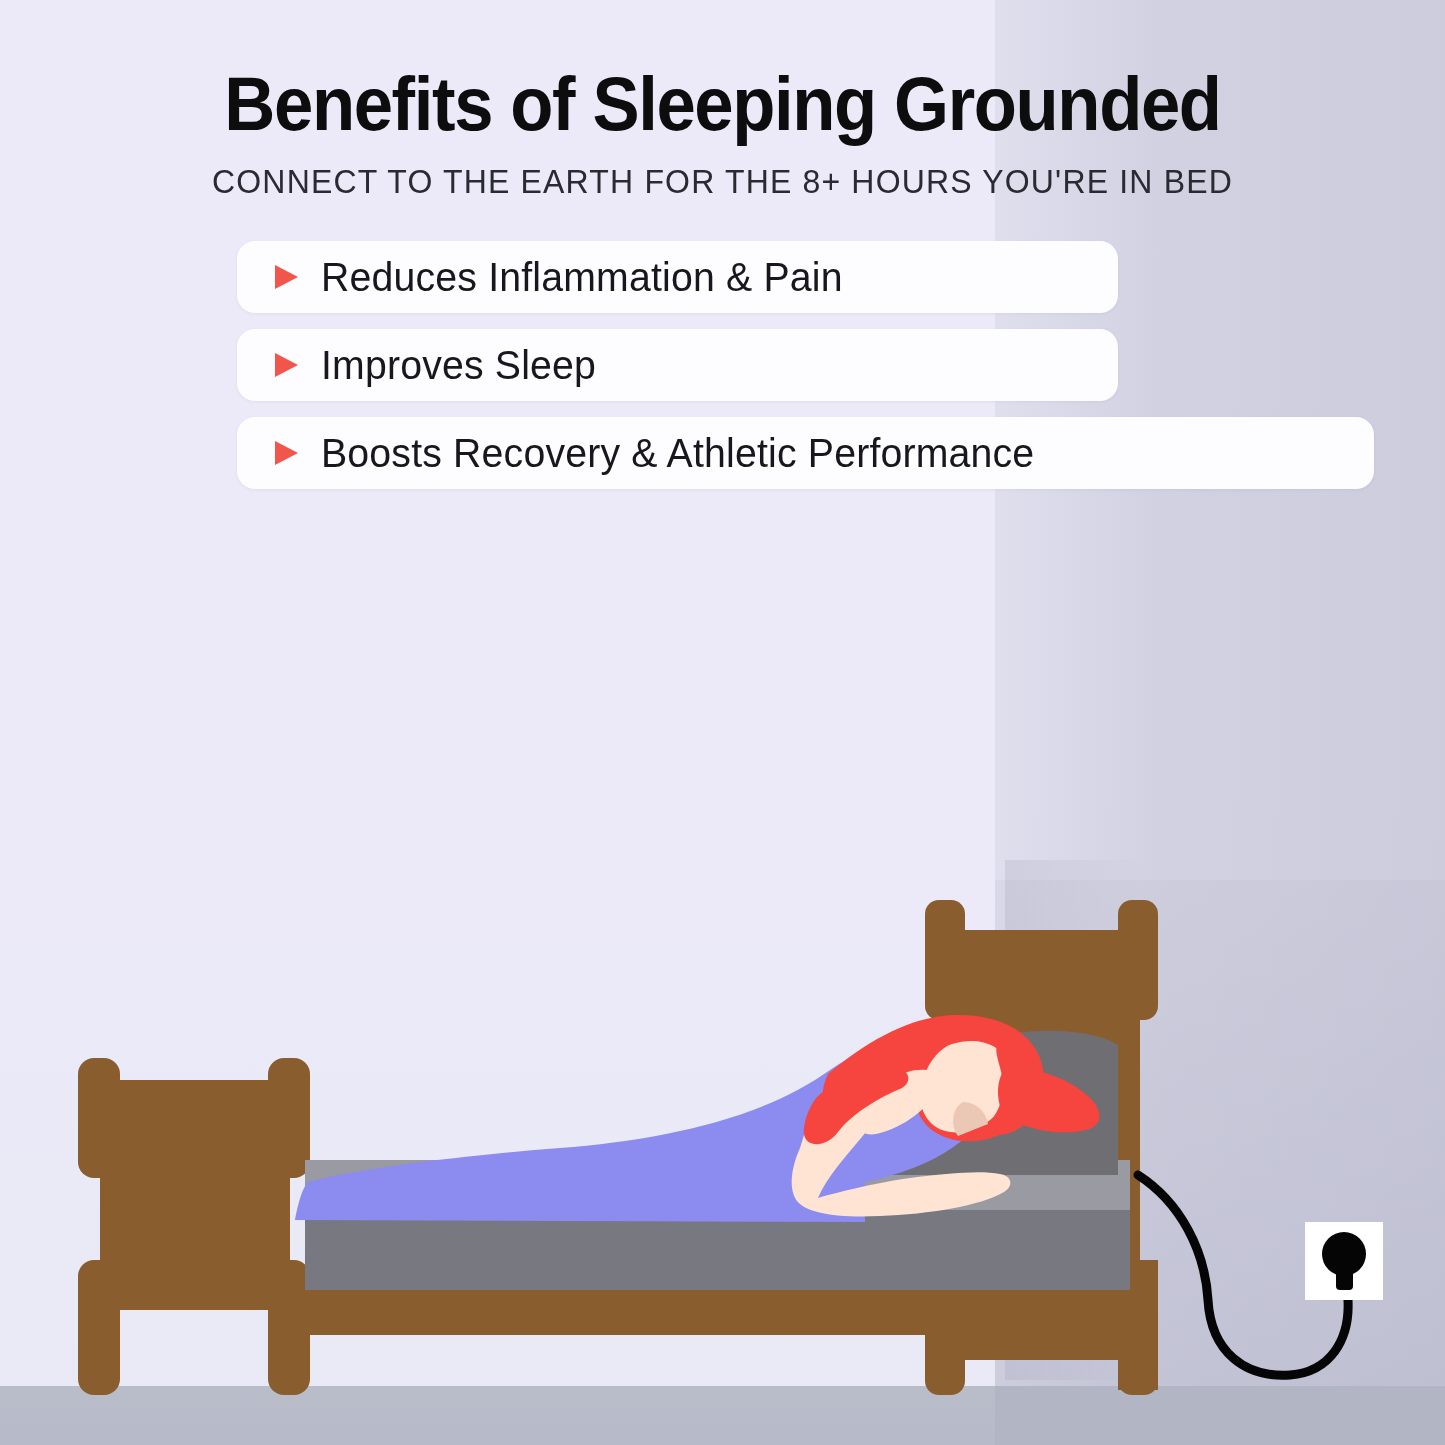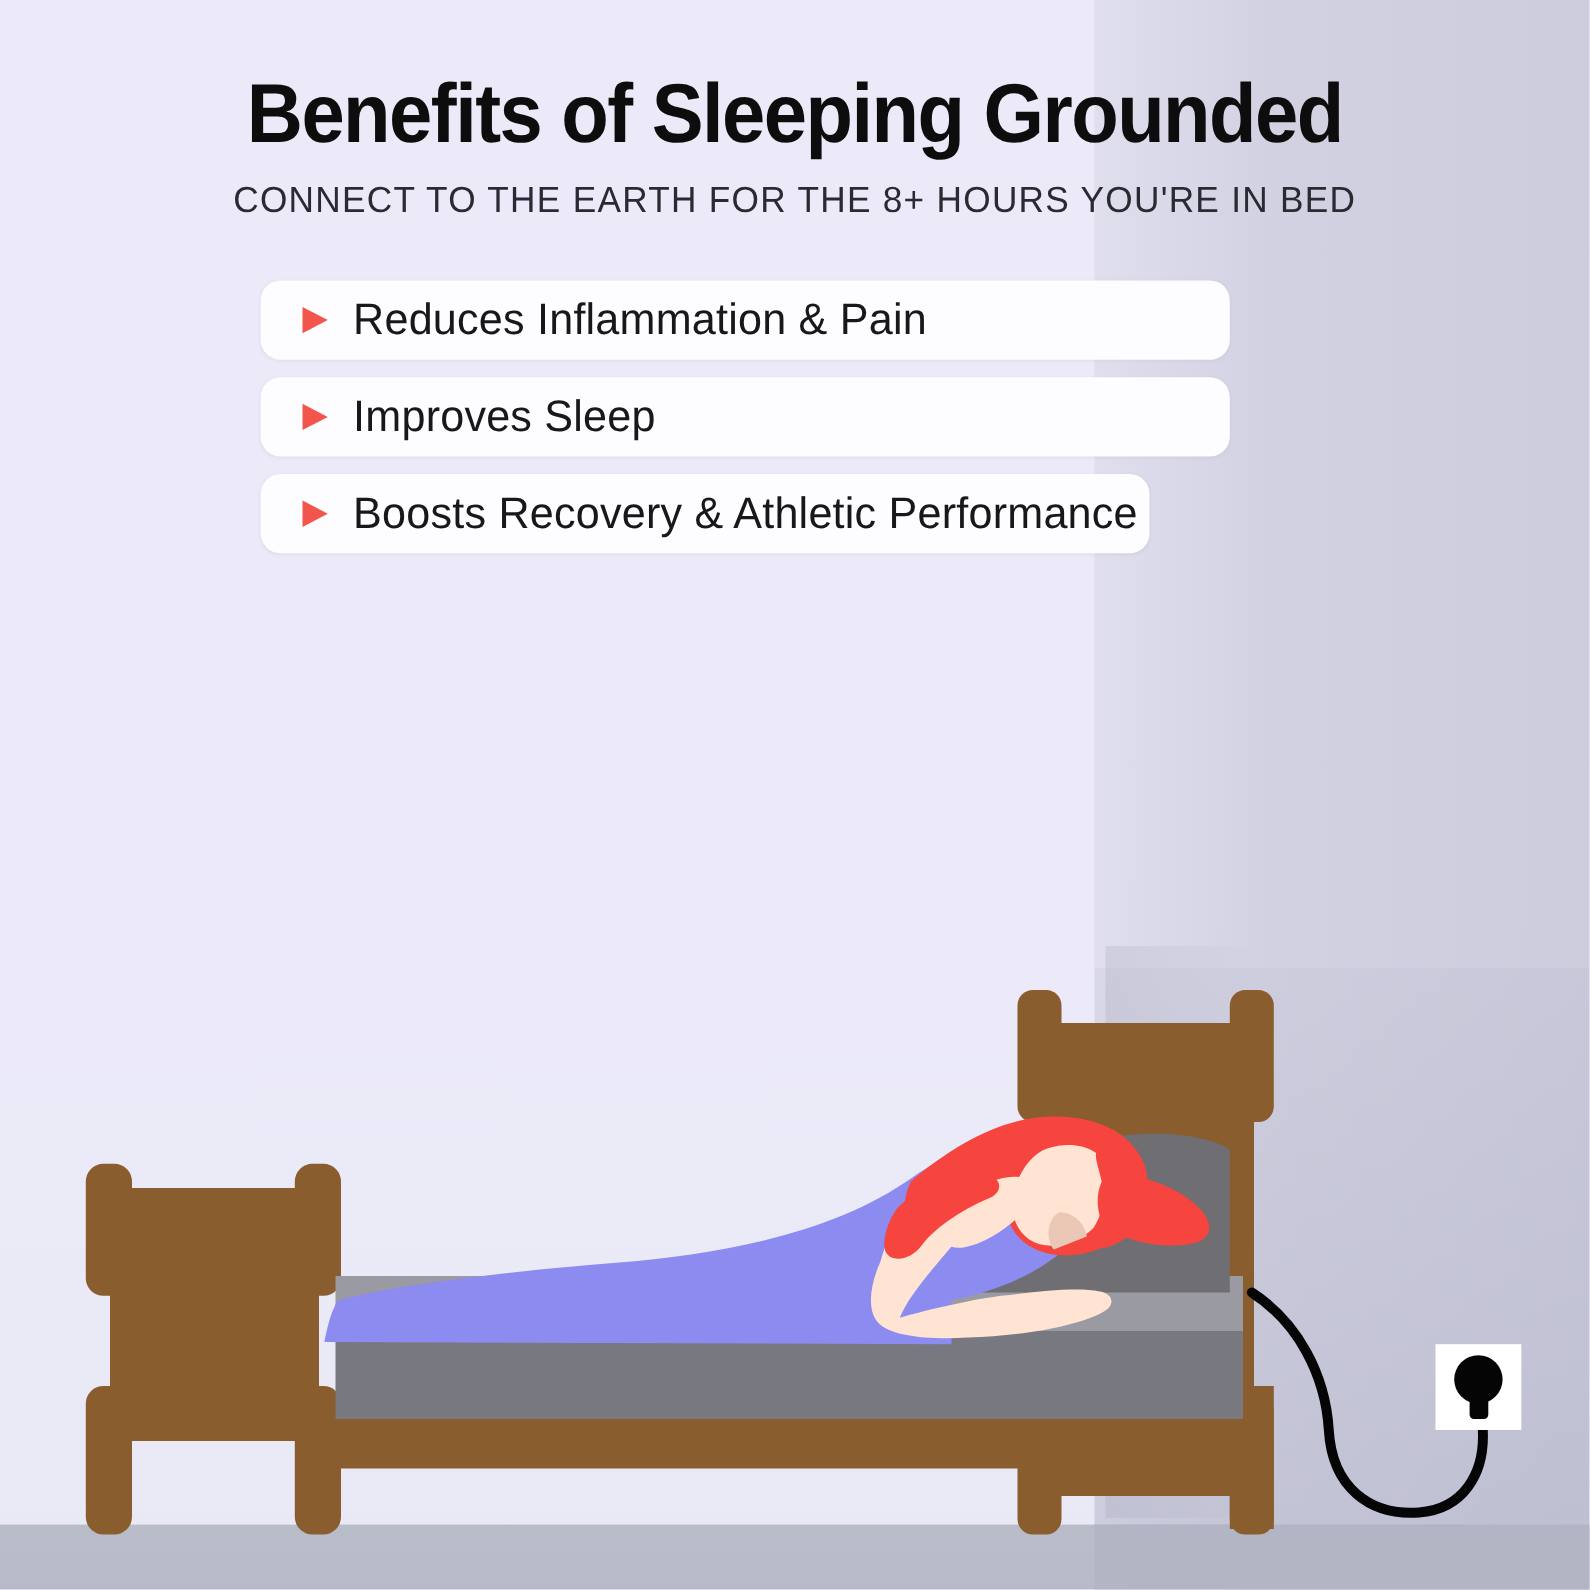--- a/index.html
+++ b/index.html
@@ -66,34 +66,34 @@
     font-weight:300;
     font-size:33px;
     letter-spacing:1.2px;
     color:#2a2a32;
     transform:scaleX(.97);
     white-space:nowrap;
   }
 
   
   .benefits{
-    position:absolute;left:237px;top:255px;
+    position:absolute;left:237px;top:241px;
   }
   .benefit-row{
     position:relative;
     height:72px;
     margin-bottom:16px;
     background:#fdfdff;
     border-radius:18px;
     box-shadow:0 1px 3px rgba(120,120,160,.10);
     display:flex;
     align-items:center;
   }
   .benefit-row.w-std{width:881px;}
-  .benefit-row.w-wide{width:808px;}
+  .benefit-row.w-wide{width:1137px;}
 
   .bullet{
     width:24px;height:26px;
     margin-left:38px;margin-right:22px;
     flex:0 0 auto;
     position:relative;
   }
   .bullet::before{
     content:"";
     position:absolute;left:0;top:1px;

